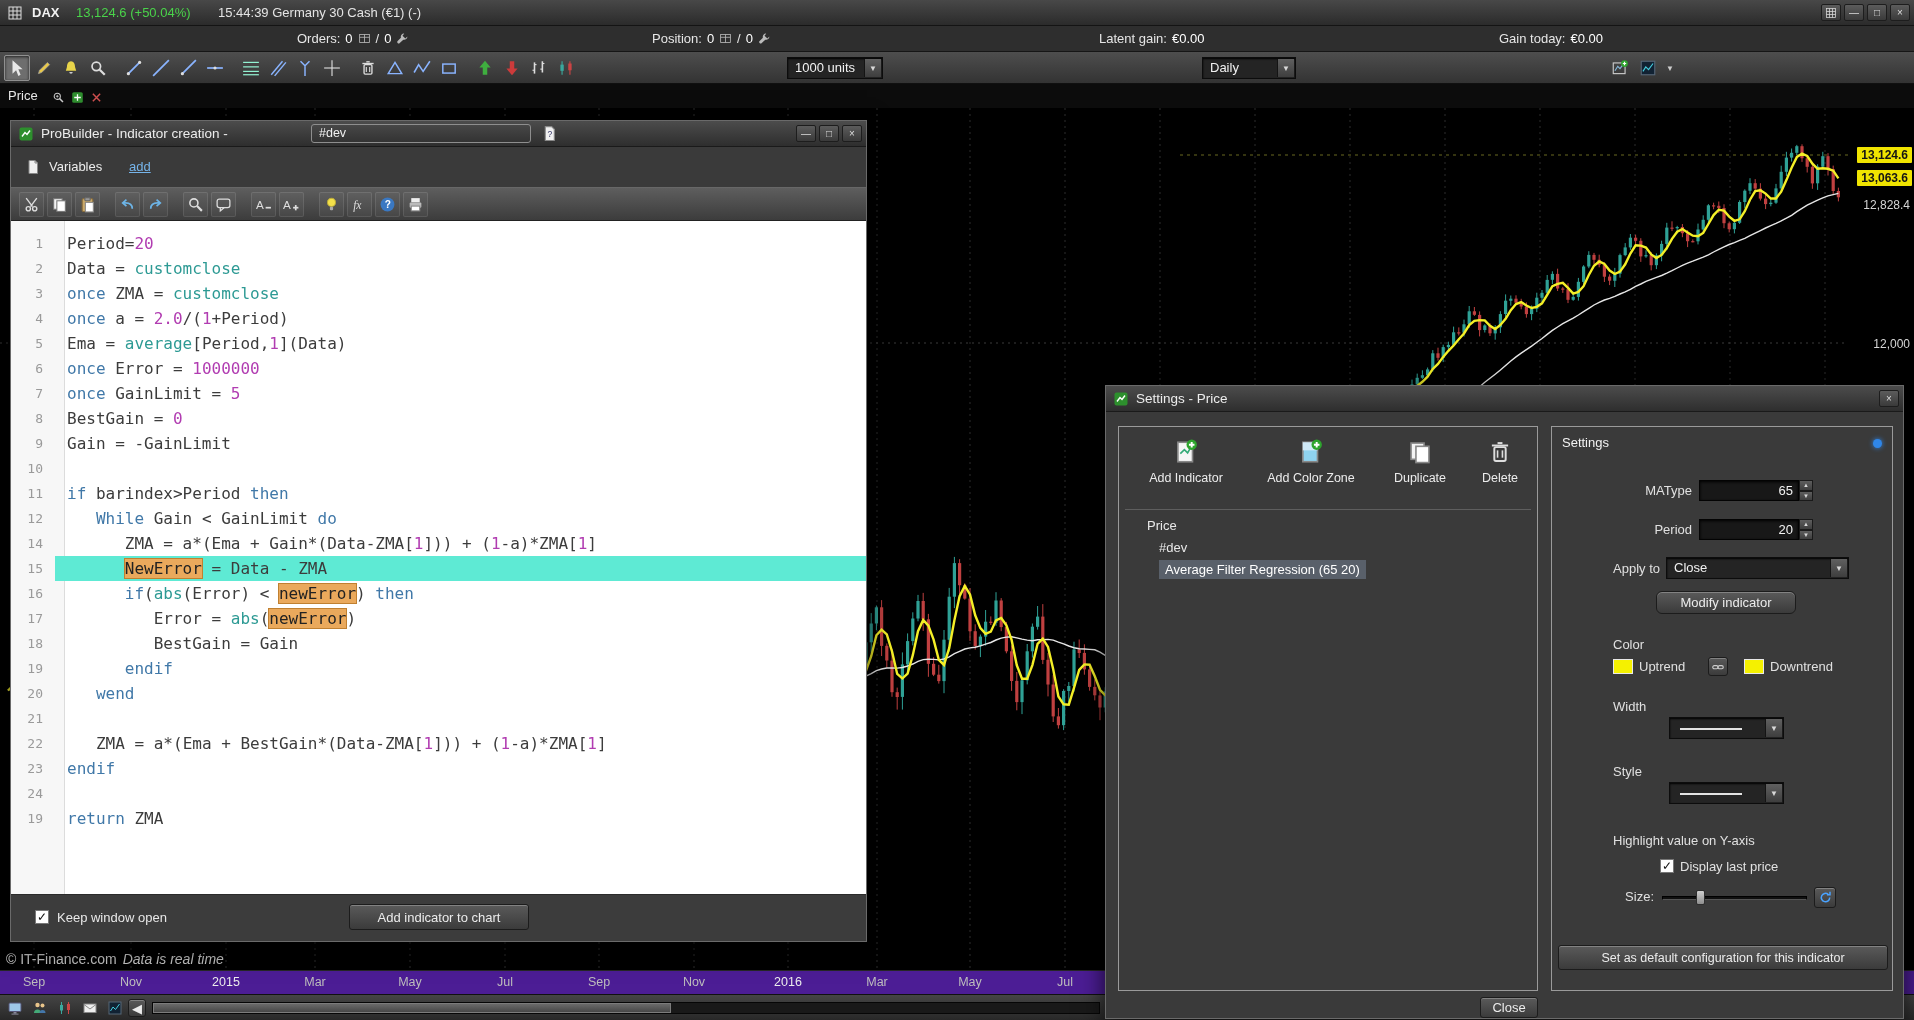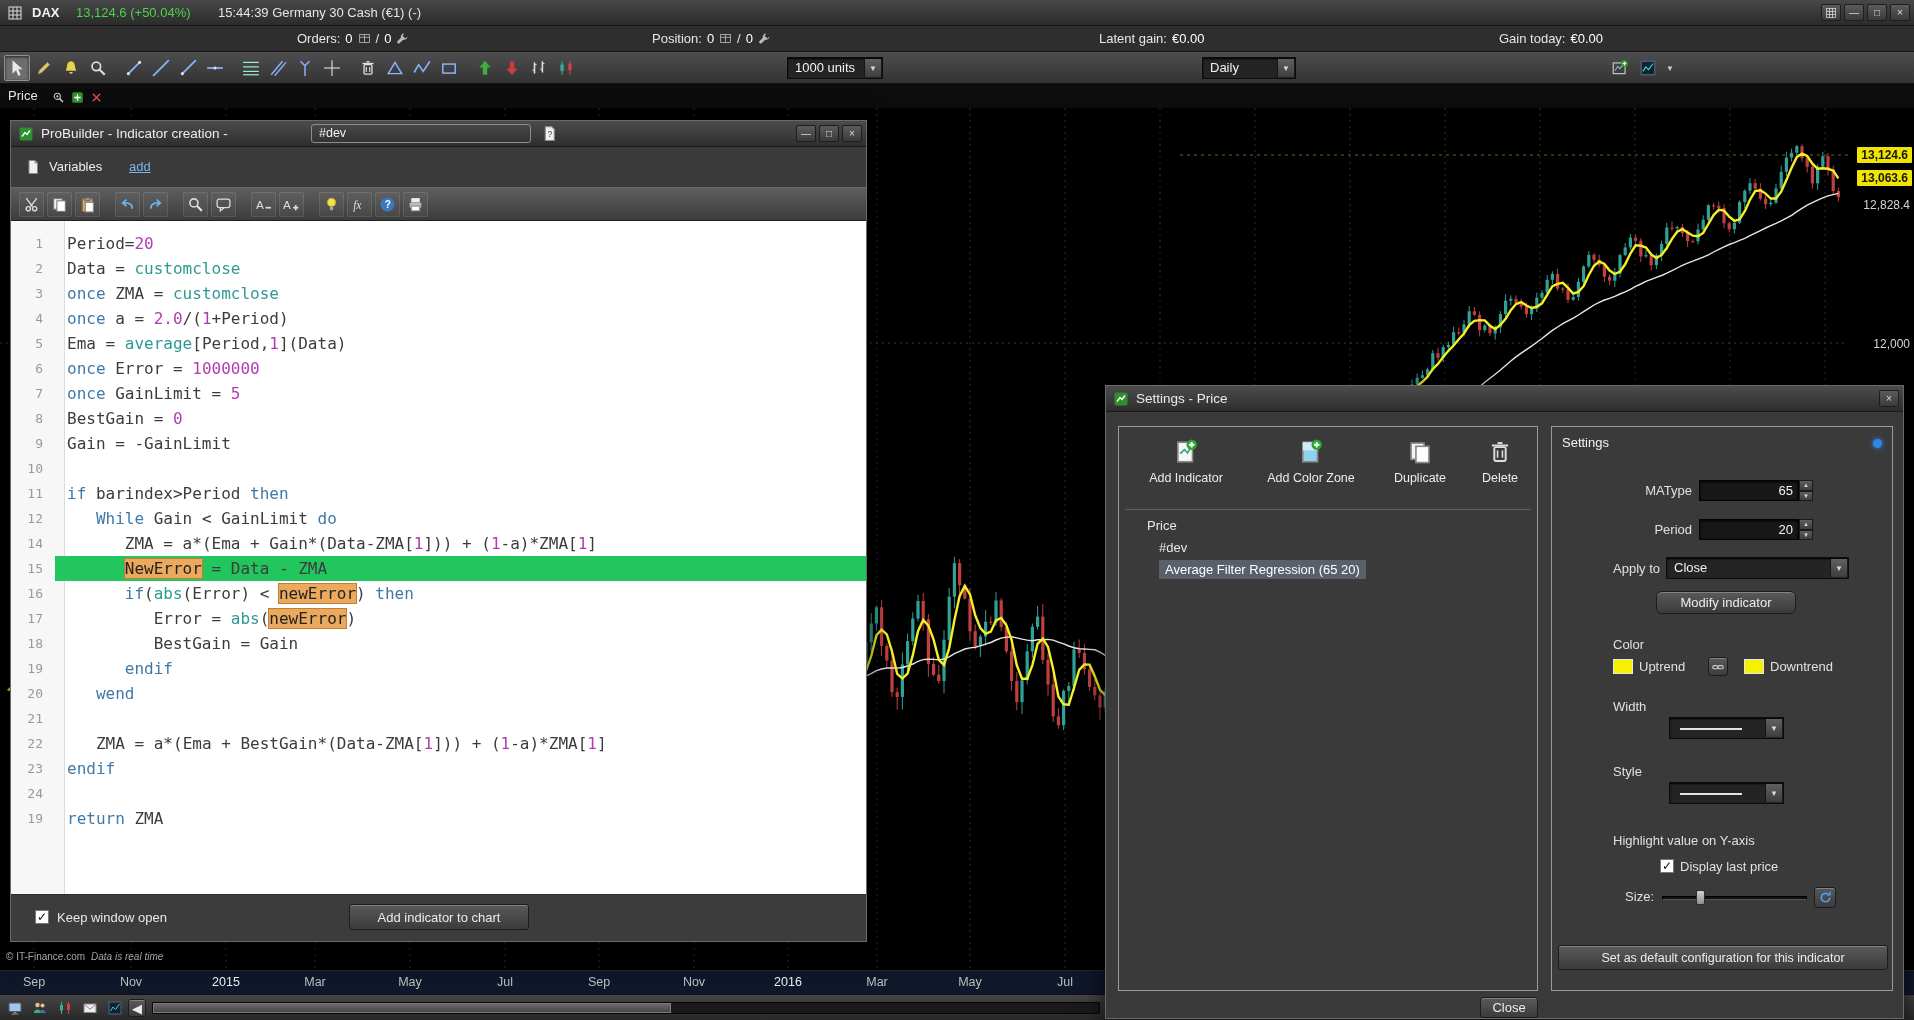--- a/index.html
+++ b/index.html
@@ -36,23 +36,23 @@
 .pricerow{position:absolute;left:0;top:84px;width:100%;height:24px;background:#0c0c0c}
 .plbl{position:absolute;left:8px;top:4px;color:#e8e8e8}
 .paneicons{position:absolute;left:52px;top:5px;display:flex;gap:6px}
 
 
 .chart{position:absolute;left:0;top:108px;width:1914px;height:862px;background:#000;overflow:hidden}
 .chart svg{position:absolute;left:0;top:0;pointer-events:none}
 .plabels{position:absolute;right:0;top:0;width:80px;height:100%}
 .ptag{position:absolute;right:2px;background:#f0e400;color:#141414;font-size:12px;font-weight:bold;padding:1px 4px;border-radius:1px}
 .plabel{position:absolute;right:4px;color:#d6d6d6;font-size:12px}
-.copyright{position:absolute;left:6px;top:843px;font-size:10px;color:#c8c8c8}
+.copyright{position:absolute;left:6px;top:843px;font-size:14px;color:#c8c8c8}
 .copyright i{font-style:italic;margin-left:6px}
-.taxis{position:absolute;left:0;top:970px;width:100%;height:24px;background:#0f172a;border-top:1px solid #262626}
+.taxis{position:absolute;left:0;top:970px;width:100%;height:24px;background:#4c1d95;border-top:1px solid #262626}
 .axlabel{position:absolute;top:4px;width:48px;text-align:center;color:#bdbdbd;font-size:12.5px}
 .axlabel.year{color:#ececec}
 
 
 .sbar{position:absolute;left:0;top:994px;width:100%;height:26px;background:linear-gradient(#454545,#282828);border-top:1px solid #111}
 .sicons{position:absolute;left:6px;top:4px;display:flex;gap:7px}
 .sbicon{width:18px;height:18px;display:flex;align-items:center;justify-content:center}
 .sbleft{position:absolute;left:128px;top:4px;width:18px;height:18px;font-size:8px}
 .sbtrack{position:absolute;left:152px;top:7px;width:948px;height:12px;background:#191919;border:1px solid #060606}
 .sbthumb{position:absolute;left:153px;top:8px;width:518px;height:10px;background:linear-gradient(#6a6a6a,#474747);border:1px solid #7c7c7c}
@@ -75,21 +75,21 @@
 .varlabel{position:absolute;left:38px;top:12px;color:#ececec}
 .addlink{position:absolute;left:118px;top:12px;color:#76b4ea;text-decoration:underline;cursor:pointer}
 .edtools{position:relative;height:34px;background:linear-gradient(#5e5e5e,#3c3c3c);border-top:1px solid #676767;border-bottom:1px solid #222;display:flex;align-items:center;padding-left:8px;gap:3px}
 .edbtn{width:25px;height:25px;display:flex;align-items:center;justify-content:center;border:1px solid rgba(255,255,255,.1);border-radius:2px;background:rgba(255,255,255,.04)}
 .codearea{position:relative;height:673px;background:#fff;overflow:hidden}
 .gutterbg{position:absolute;left:0;top:0;bottom:0;width:54px;background:#f7f7f7;border-right:1px solid #dcdcdc}
 #code-lines{position:absolute;left:0;top:10px;right:0}
 .code-row{display:flex;height:25px;font-family:"DejaVu Sans Mono",monospace;font-size:16px}
 .lnum{width:44px;padding-right:12px;text-align:right;color:#9a9a9a;font-size:13px;line-height:25px;flex:none}
 .ltext{flex:1;white-space:pre;line-height:25px;color:#3c3c3c;padding-left:12px}
-.code-row.current .ltext{background:#22c55e}
+.code-row.current .ltext{background:#5eead4}
 .kw{color:#4078a8}.fn{color:#2d9a94}.num{color:#b13cb1}
 .hl{background:#eaa95c;outline:1px solid #c08030;color:#222}
 .pbbottom{position:relative;height:47px;background:#3c3c3c;border-top:1px solid #2b2b2b}
 .cb{position:relative;display:inline-block;width:14px;height:14px;background:#fefefe;border:1px solid #777;font-size:12px;color:#111}
 .cb.checked::after{content:"✓";position:absolute;left:1px;top:-1px}
 .cblabel{color:#e8e8e8}
 
 
 .groupbox{position:absolute;border:1px solid #9a9a9a}
 .st-actbtn{position:absolute;top:8px;height:66px;text-align:center;color:#ececec;cursor:default}

